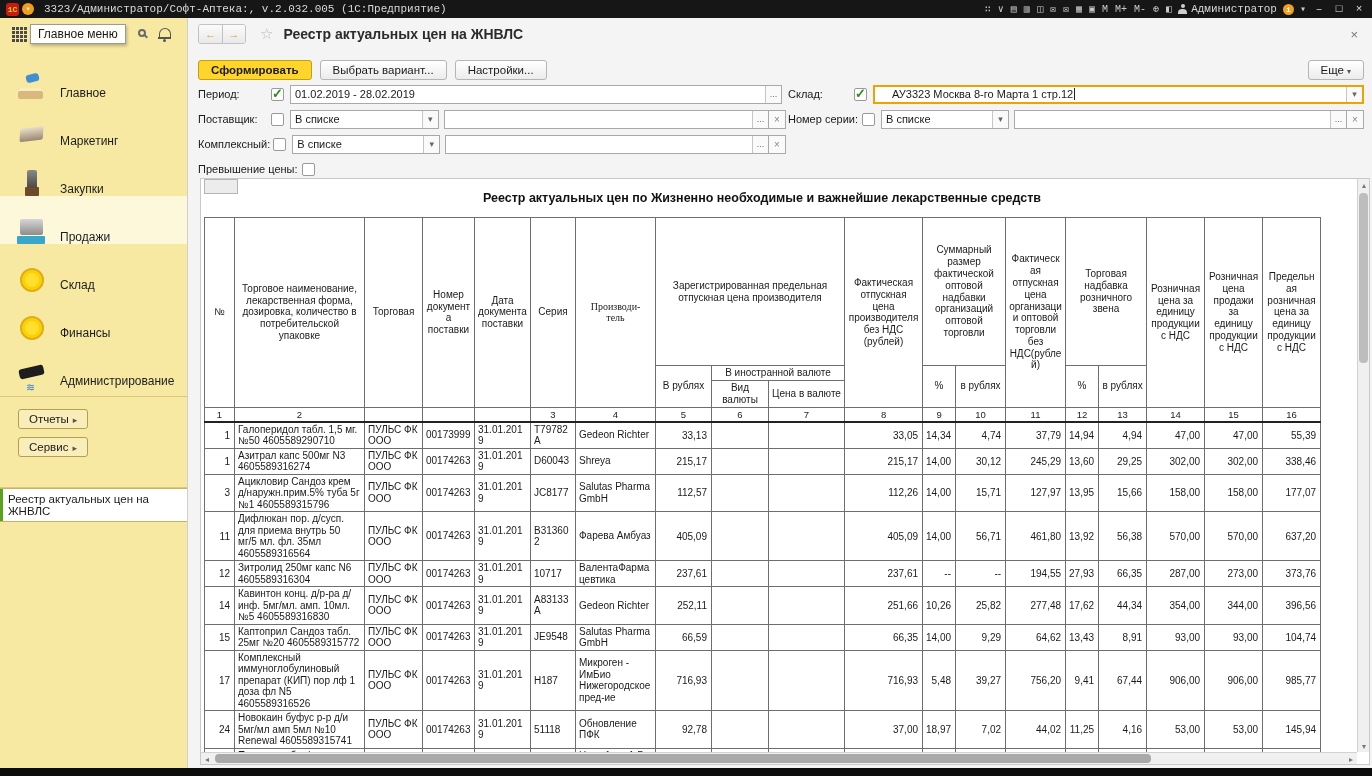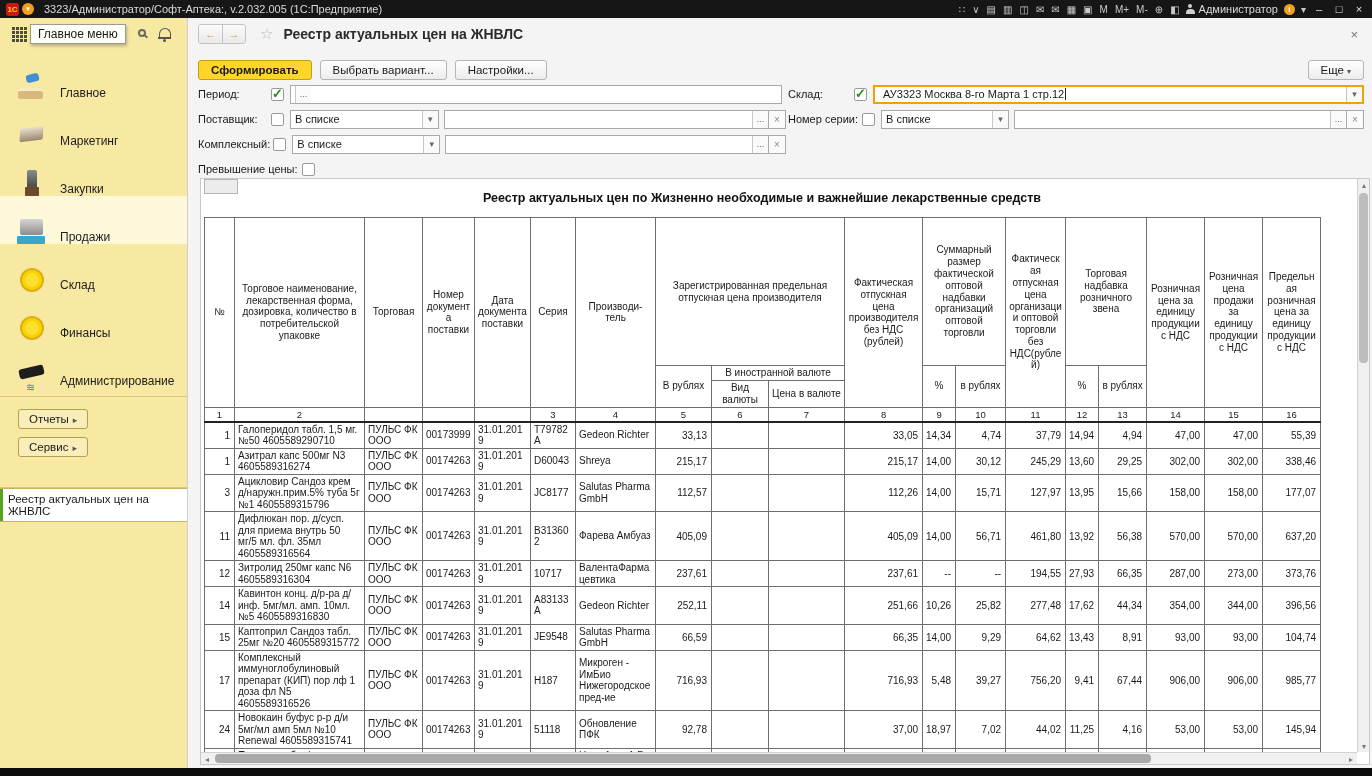--- a/index.html
+++ b/index.html
@@ -7,21 +7,21 @@
   body {
     width:1372px; height:776px; overflow:hidden;
     font-family:"Liberation Sans", sans-serif;
     font-size:12px; color:#1a1a1a; background:#f2f2f2;
   }
   .window { width:100%; height:100%; display:flex; flex-direction:column; }
 
   
   .titlebar {
     height:18px; background:#161616; color:#d9d9d9;
-    display:flex; align-items:center; padding:0 6px; font-size:11px; flex:none;
+    display:flex; align-items:center; padding:0 6px; font-size:11px; flex:none;font-family:Liberation Mono, monospace;
   }
   .logo1c { width:13px; height:13px; background:#c81a14; border-radius:3px; color:#ffd400;
     font-size:8px; font-weight:bold; display:flex; align-items:center; justify-content:center; margin-right:3px; }
   .logo-drop { width:12px; height:12px; background:#f0a01e; border-radius:50%; color:#fff; font-size:7px;
     display:flex; align-items:center; justify-content:center; margin-right:10px; }
   .tb-title { white-space:nowrap; overflow:hidden; }
   .tb-right { margin-left:auto; display:flex; align-items:center; gap:6px; }
   .tb-ic { color:#c9c9c9; font-size:10px; cursor:default; }
   .tb-user { display:flex; align-items:center; gap:4px; }
   .person { position:relative; width:9px; height:10px; }
@@ -103,21 +103,21 @@
   
   .filters { position:relative; padding:4px 8px 2px 10px; height:94px; flex:none; font-size:11px; }
   .fcol-left { width:588px; }
   .fcol-right { position:absolute; left:600px; top:4px; right:8px; }
   .frow { display:flex; align-items:center; height:20px; margin-bottom:5px; }
   .flabel { min-width:73px; padding-right:4px; white-space:nowrap; }
   .flabel.r { min-width:66px; }
   .cb { width:13px; height:13px; border:1px solid #9a9a9a; border-radius:2px; background:#fff; position:relative; margin-right:6px; flex:none; }
   .cb.checked::after { content:"✓"; position:absolute; left:0px; top:-3px; color:#2e8b1e; font-size:13px; font-weight:bold; }
   .field { height:19px; background:#fff; border:1px solid #a9a9a9; display:flex; align-items:center; padding-left:4px; position:relative; }
-  .field.focus { border:2px solid #eea302; padding-left:8px; }
+  .field.focus { border:2px solid #eea302; padding-left:17px; }
   .field .val { flex:1; white-space:nowrap; overflow:hidden; }
   .caret { width:1px; height:12px; background:#222; margin-left:1px; flex:none; }
   .fbtn { flex:none; width:16px; height:100%; border-left:1px solid #c6c6c6; display:flex; align-items:center; justify-content:center;
     color:#666; font-size:9px; background:#fafafa; }
   .xbtn { flex:none; width:17px; height:19px; border:1px solid #a9a9a9; border-left:none; background:#fafafa;
     display:flex; align-items:center; justify-content:center; color:#888; font-size:10px; }
   .w-period { width:492px; }
   .w-cond { width:150px; margin-right:5px; }
   .w-empty { width:328px; }
   .w-sklad { flex:1; }
@@ -129,21 +129,21 @@
     position:relative; overflow:hidden; }
   .sheet-viewport { position:absolute; left:3px; top:0; right:12px; bottom:12px; overflow:hidden; }
   .corner-cell { position:absolute; left:0; top:0; width:34px; height:15px; background:#ececec; border:1px solid #b5b5b5; z-index:2; }
   .sheet-title { width:1116px; height:38px; display:flex; align-items:center; justify-content:center;
     font-weight:bold; font-size:12.5px; color:#111; }
   table.grid { border-collapse:collapse; table-layout:fixed; width:1116px; font-size:10px; }
   table.grid th, table.grid td { border:1px solid #6e6e6e; overflow:hidden; }
   table.grid th { font-weight:normal; text-align:center; vertical-align:middle; padding:2px 3px; line-height:1.18; overflow-wrap:break-word; }
   tr.h-main th { height:148px; }
   tr.h-sub th, tr.h-sub2 th { height:15px; padding:1px 2px; }
-  th.pre { white-space:pre-line; }
+  th.pre { white-space:pre-line;font-family:Liberation Serif, serif; }
   tr.h-num td { height:13px; font-size:9.5px; text-align:center; color:#222; border-bottom:2px solid #222; }
   td.txt { text-align:left; vertical-align:middle; padding:1px 3px; line-height:1.15; overflow-wrap:break-word; }
   td.num { text-align:right; vertical-align:middle; padding:1px 4px 1px 2px; white-space:nowrap; }
 
   .vscroll { position:absolute; right:0; top:0; bottom:12px; width:12px; background:#f0f0f0; border-left:1px solid #d2d2d2; }
   .vscroll .arr { position:absolute; left:0; width:12px; height:12px; display:flex; align-items:center; justify-content:center; color:#777; font-size:8px; }
   .vscroll .arr.up { top:0; } .vscroll .arr.dn { bottom:0; }
   .vscroll .thumb { position:absolute; left:1px; right:1px; top:14px; height:170px; background:#bdbdbd; border-radius:4px; }
   .hscroll { position:absolute; left:0; right:12px; bottom:0; height:12px; background:#f0f0f0; border-top:1px solid #d2d2d2; }
   .hscroll .arr { position:absolute; top:0; width:12px; height:12px; display:flex; align-items:center; justify-content:center; color:#777; font-size:8px; }
@@ -280,20 +280,21 @@
           <span>Еще</span><span class="dd">▾</span>
         </button>
       </div>
 
       <div class="filters">
         <div class="fcol-left">
           <div class="frow">
             <span class="flabel">Период:</span>
             <span class="cb checked"></span>
             <div class="field w-period">
+              <span class="val">01.02.2019 - 28.02.2019</span>
               <span class="fbtn">...</span>
             </div>
           </div>
           <div class="frow">
             <span class="flabel">Поставщик:</span>
             <span class="cb"></span>
             <div class="field w-cond">
               <span class="val">В списке</span>
               <span class="fbtn">▾</span>
             </div>

